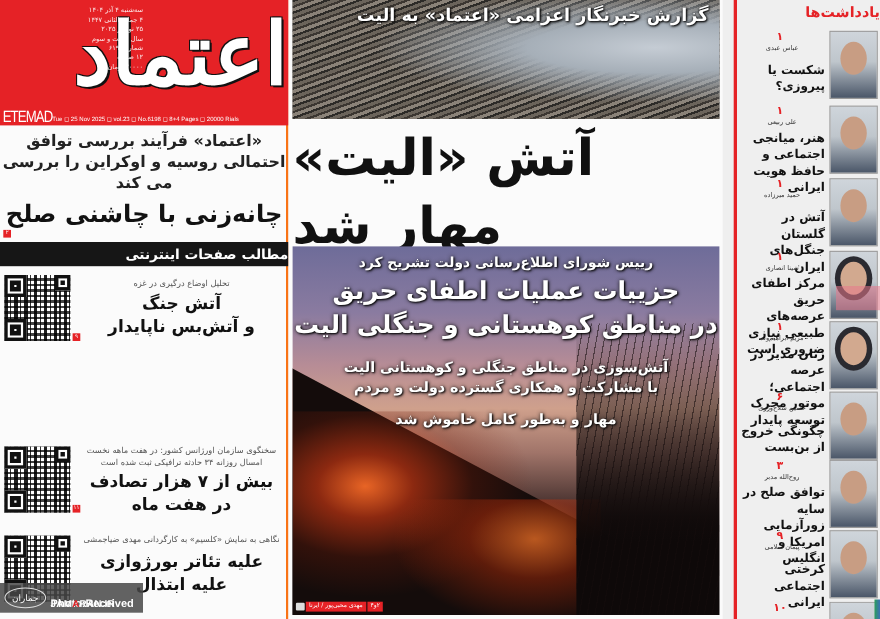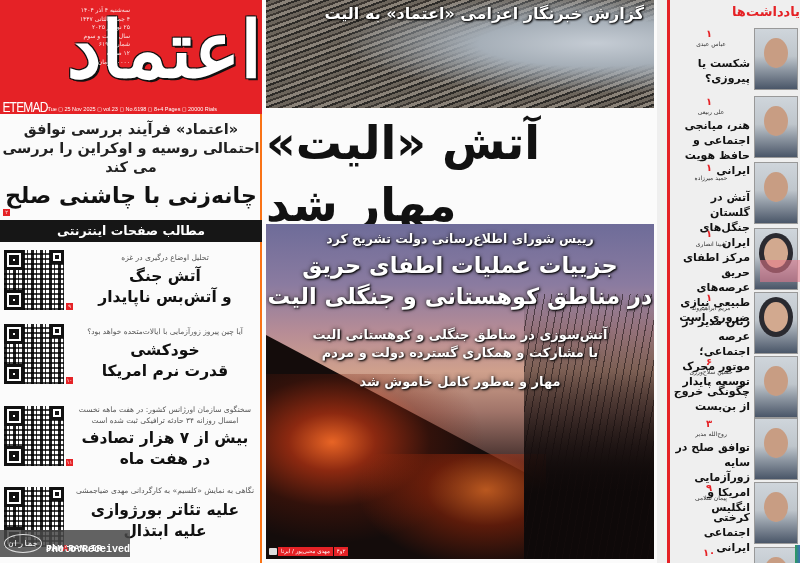--- a/index.html
+++ b/index.html
@@ -15,36 +15,36 @@
 .mast-latin{position:absolute;left:0;top:98px;width:262px;height:16px;color:#fff;display:flex;align-items:flex-end}
 .mast-latin .et{font-family:"Liberation Sans",sans-serif;font-size:15px;line-height:15px;letter-spacing:-1px;padding-left:3px;transform:scaleX(.8);transform-origin:left}
 .mast-latin .meta{font-family:"Liberation Sans",sans-serif;font-size:5.5px;margin-left:-12px;padding-bottom:2px;white-space:nowrap}
 
 .lead-left{position:absolute;left:0;top:116px;width:262px;direction:rtl;text-align:center}
 .lead-left .kicker{font-weight:bold;font-size:14.5px;line-height:19px;color:#222;margin-top:4px}
 .lead-left .headline{font-weight:bold;font-size:22px;line-height:28px;color:#111;margin-top:5px}
 .pg-badge{display:inline-block;background:#e52226;color:#fff;font-size:5px;width:7px;height:7px;line-height:7px;text-align:center}
 .lead-left .pg-badge{position:absolute;left:3px;top:93px}
 
-.sec-bar{position:absolute;left:0;top:220px;width:262px;height:22px;background:#161616;color:#fff;direction:rtl;text-align:center;font-weight:bold;font-size:12.5px;line-height:22px}
+.sec-bar{position:absolute;left:0;top:220px;width:262px;height:22px;background:#161616;color:#fff;direction:rtl;font-weight:bold;font-size:12.5px;line-height:22px}
 
 .item{position:absolute;left:0;width:262px;height:72px}
 .qr{position:absolute;left:4px;top:4px;width:60px;height:60px;background:
  repeating-linear-gradient(90deg,#222 0 3px,#fff 3px 5px,#333 5px 6px,#fff 6px 9px),
  repeating-linear-gradient(0deg,#444 0 2px,#fff 2px 5px);background-blend-mode:multiply}
 .qr::before,.qr::after{content:"";position:absolute;width:14px;height:14px;border:3px solid #111;background:#fff;box-shadow:inset 0 0 0 2px #fff,inset 0 0 0 6px #111}
 .qr::before{left:0;top:0}
 .qr::after{left:0;bottom:0}
 .qr .c3{position:absolute;right:0;top:0;width:14px;height:14px;border:3px solid #111;background:#fff;box-shadow:inset 0 0 0 2px #fff,inset 0 0 0 6px #111}
 .item .pg-badge{position:absolute;left:66px;top:57px}
 .item .txt{position:absolute;left:72px;top:0;width:186px;direction:rtl;text-align:center}
 .item .sub{font-size:7.5px;color:#555;line-height:11px;margin-top:6px}
 .item .title{font-weight:bold;font-size:15.5px;line-height:21px;color:#111;margin-top:3px}
 
-.watermark{position:absolute;left:0;top:530px;width:130px;height:27px;background:rgba(70,70,70,.85);color:#fff;font-family:Liberation Mono, monospace}
+.watermark{position:absolute;left:0;top:530px;width:130px;height:27px;background:rgba(70,70,70,.85);color:#fff;font-family:Liberation Sans, sans-serif}
 .watermark .wm-logo{position:absolute;left:4px;top:4px;width:38px;height:19px;border:1px solid #ddd;border-radius:50%;font-size:8px;line-height:17px;text-align:center}
 .watermark .l1{position:absolute;left:46px;top:14px;font-size:10px;font-weight:bold}
 .watermark .l2{position:absolute;left:46px;top:14px;font-size:9px;font-weight:bold;letter-spacing:.2px}
 .watermark .l2 b{color:#e52226}
 
 
 .center{position:absolute;left:266px;top:0;width:388px;height:563px}
 .top-photo{position:absolute;left:0;top:0;width:388px;height:108px;background:
  radial-gradient(ellipse at 85% 40%,#c5ccd4 0,#a6afb8 25%,transparent 55%),
  repeating-linear-gradient(160deg,#2c2a27 0 2px,#6b645b 2px 5px,#3b3631 5px 7px,#8a8278 7px 10px),
@@ -121,31 +121,20 @@
           <span class="c3"></span>
         </div>
       <span class="pg-badge">۹</span>
       <div class="txt">
         <div class="sub">تحلیل اوضاع درگیری در غزه</div>
         <div class="title">آتش جنگ</div>
         <div class="title" style="margin-top:0">و آتش‌بس ناپایدار</div>
       </div>
     </div>
 
-    <div class="item" style="top:320px">
-      <div class="qr">
-          <span class="c3"></span>
-        </div>
-      <span class="pg-badge">۱۰</span>
-      <div class="txt">
-        <div class="sub">آیا چین پیروز زورآزمایی با ایالات‌متحده خواهد بود؟</div>
-        <div class="title">خودکشی</div>
-        <div class="title" style="margin-top:0">قدرت نرم امریکا</div>
-      </div>
-    </div>
 
     <div class="item" style="top:402px;height:78px">
       <div class="qr">
           <span class="c3"></span>
         </div>
       <span class="pg-badge">۱۱</span>
       <div class="txt">
         <div class="sub" style="margin-top:2px">سخنگوی سازمان اورژانس کشور: در هفت ماهه نخست امسال روزانه ۳۴ حادثه ترافیکی ثبت شده است</div>
         <div class="title" style="margin-top:2px">بیش از ۷ هزار تصادف</div>
         <div class="title" style="margin-top:0">در هفت ماه</div>

